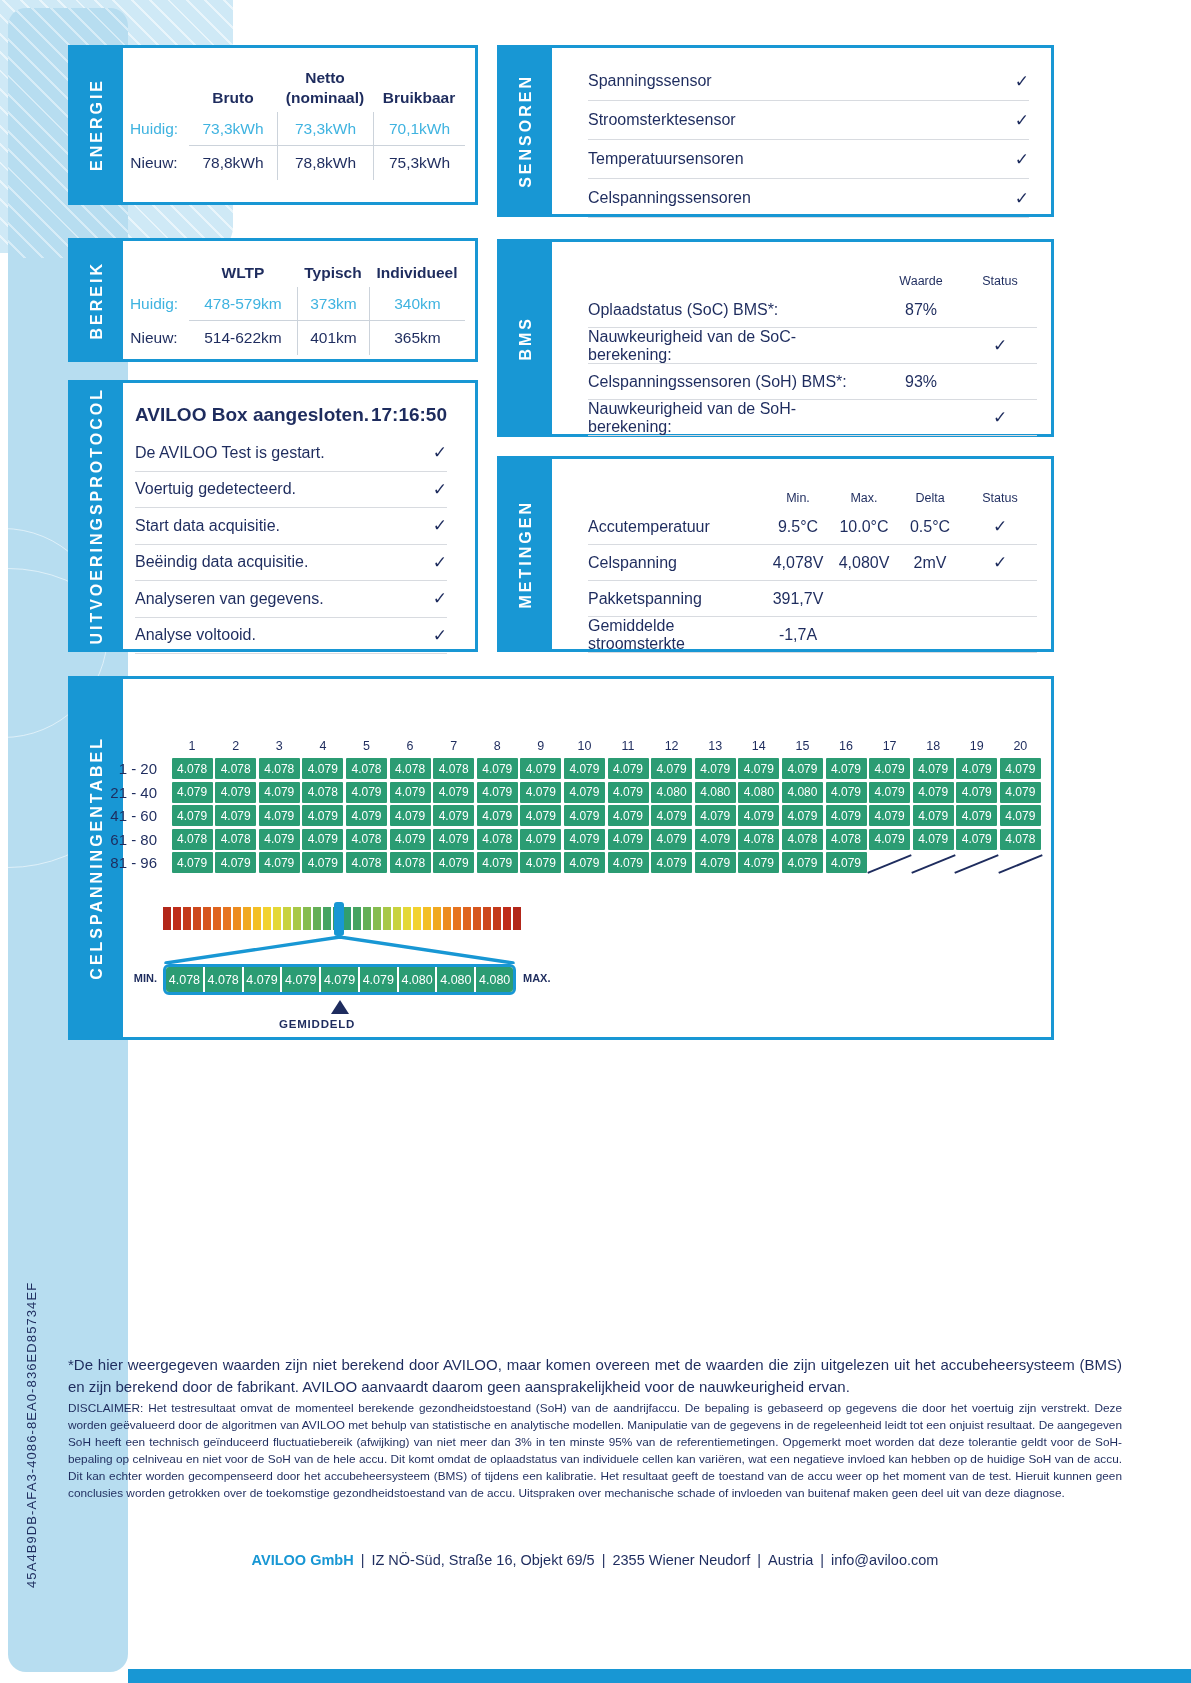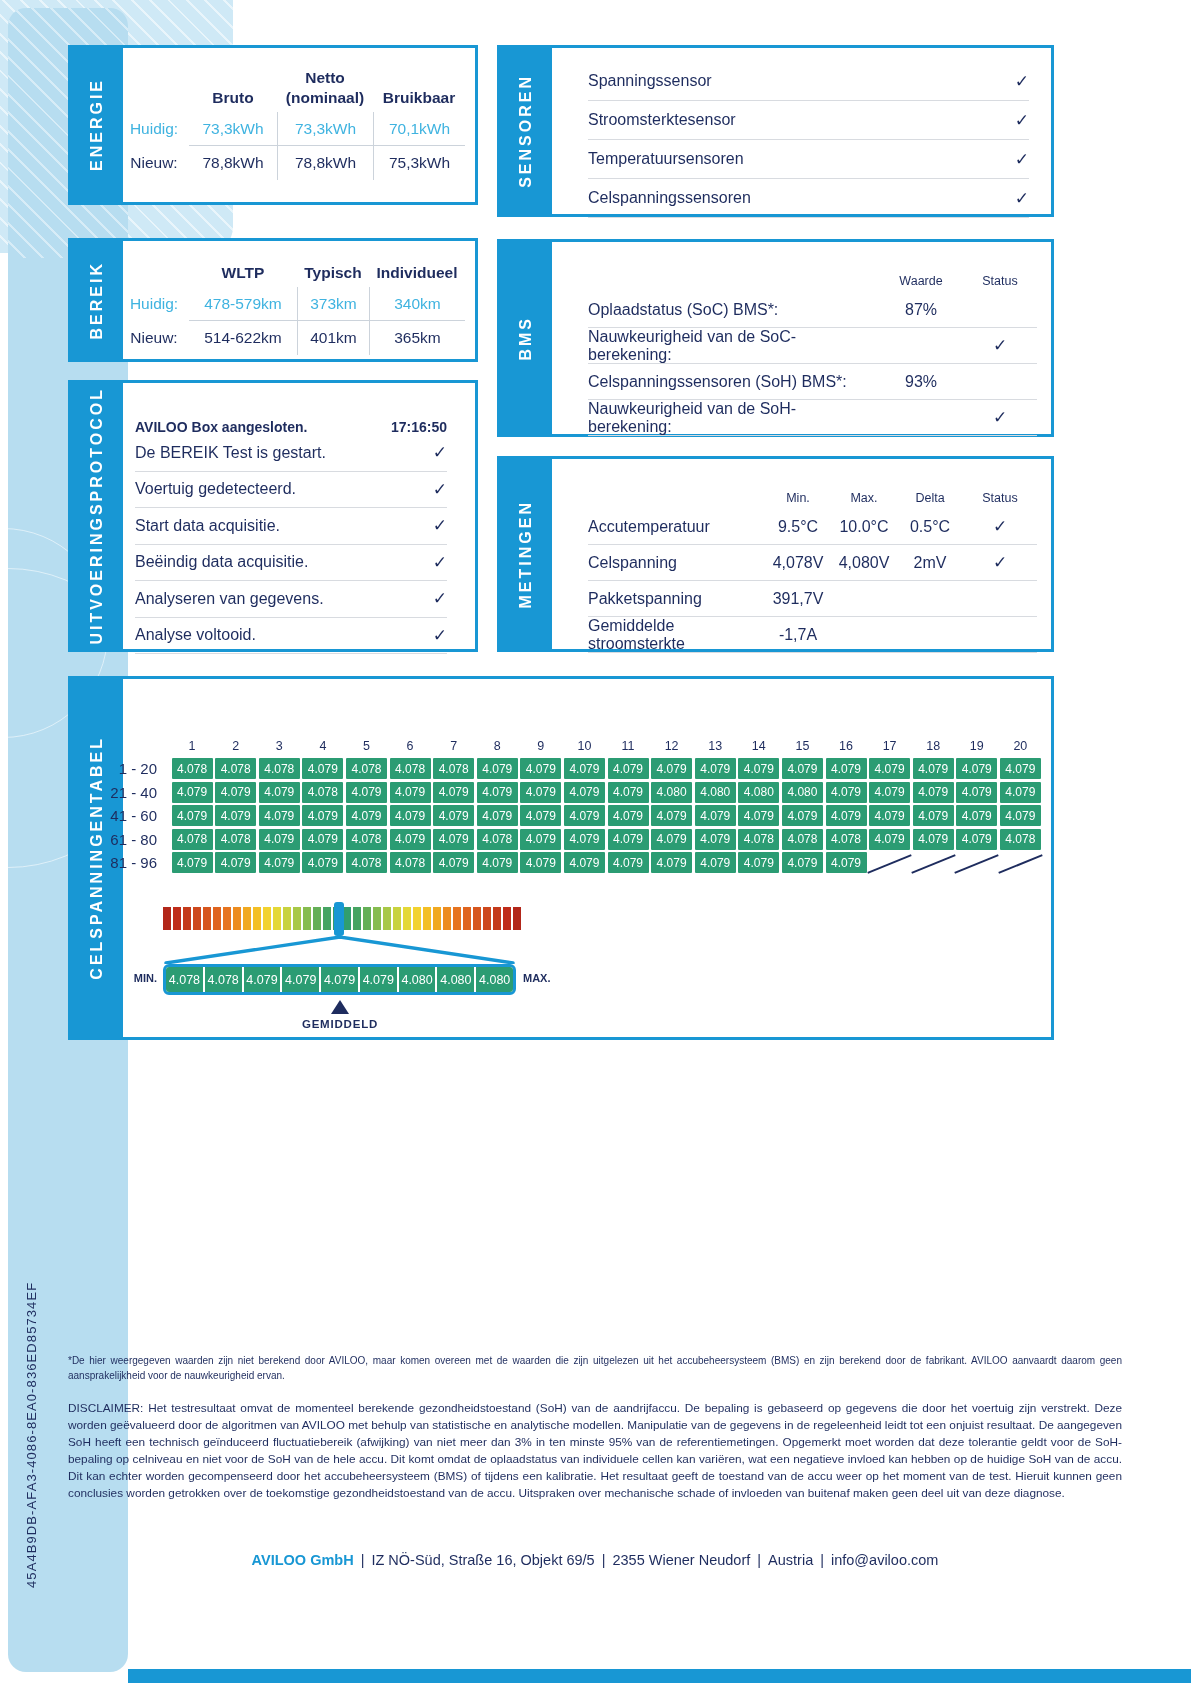--- a/index.html
+++ b/index.html
@@ -58,21 +58,21 @@
   .bhead { display:flex; align-items:flex-end; height:26px; font-size:12.5px; color:#1e2c5e; padding-bottom:4px; }
   .blabel { flex:1; }
   .bcolW { width:84px; text-align:center; }
   .bcolS { width:74px; text-align:center; }
   .brow { height:36px; display:flex; align-items:center; border-bottom:1px solid #d8dbe0; font-size:16px; }
   .mcol { width:66px; text-align:center; }
   .mcolS { width:74px; text-align:center; }
 
   
   .pwrap { position:absolute; left:64px; top:12px; right:28px; }
-  .phead { display:flex; justify-content:space-between; font-weight:700; font-size:14px; height:40px; align-items:flex-end; }
+  .phead { display:flex; justify-content:space-between; font-weight:700; font-size:19px; height:40px; align-items:center; }
   .prow { height:36.5px; display:flex; align-items:center; border-bottom:1px solid #d8dbe0; }
   .prow .rlabel { flex:1; font-size:16px; }
 
   
   .ct-wrap { position:absolute; left:6px; top:60px; right:0; }
   .ct-row, .ct-headrow { display:flex; align-items:center; gap:2.6px; margin-bottom:2.5px; }
   .ct-headrow { margin-bottom:5px; }
   .ct-label { width:92px; min-width:92px; text-align:right; padding-right:12px; font-size:15px; color:#1e2c5e; }
   .ct-colhead { width:41px; min-width:41px; text-align:center; font-size:12.5px; color:#1e2c5e; }
   .ct-cell { width:41px; min-width:41px; height:21px; background:#2b9c73; color:#fff; font-size:12px;
@@ -85,25 +85,25 @@
   .gseg { flex:1; }
   .gmarker { position:absolute; left:263px; top:223px; width:10px; height:34px; background:#1897d4; border-radius:3px; }
   .fan { position:absolute; left:92px; top:257px; }
   .zoomstrip { position:absolute; left:92px; top:285px; width:353px; height:31px;
     border:3px solid #1897d4; border-radius:6px; display:flex; gap:2px; background:#fff; overflow:hidden; }
   .zcell { flex:1; background:#2b9c73; color:#fff; font-size:12.5px; display:flex; align-items:center; justify-content:center; }
   .minlab { position:absolute; left:38px; top:293px; width:48px; text-align:right; font-size:11px; font-weight:700; }
   .maxlab { position:absolute; left:452px; top:293px; font-size:11px; font-weight:700; }
   .tri { position:absolute; left:260px; top:321px; width:0; height:0;
     border-left:9px solid transparent; border-right:9px solid transparent; border-bottom:14px solid #1e2c5e; }
-  .avglab { position:absolute; left:214px; top:339px; width:110px; text-align:center;
+  .avglab { position:absolute; left:208px; top:339px; width:110px; text-align:left;
     font-size:11.5px; font-weight:700; letter-spacing:.8px; }
 
   
-  .footnote { position:absolute; left:68px; top:1354px; width:1054px; font-size:10px;
+  .footnote { position:absolute; left:68px; top:1354px; width:1054px; font-size:15px;
     line-height:1.45; text-align:justify; }
   .disclaimer { position:absolute; left:68px; top:1400px; width:1054px; font-size:11.8px;
     line-height:1.45; text-align:justify; }
   .disclaimer b { font-weight:400; }
   .footerline { position:absolute; left:68px; top:1552px; width:1054px; text-align:center; font-size:14.5px; }
   .footerline .company { color:#1897d4; font-weight:600; }
   .footerline .sep { margin:0 7px; }
   .serial { position:absolute; left:24px; top:1198px; height:390px; writing-mode:vertical-rl;
     transform:rotate(180deg); font-size:13px; letter-spacing:1.1px; color:#1e2c5e; }
 </style>
@@ -245,21 +245,21 @@
         <span>UITVOERINGSPROTOCOL</span>
       </div>
     <div class="pwrap">
       <div class="phead">
         <span>AVILOO Box aangesloten.</span>
         <span>17:16:50</span>
       </div>
       <div>
 
           <div class="prow">
-            <span class="rlabel">De BEREIK Test is gestart.</span>
+            <span class="rlabel">De AVILOO Test is gestart.</span>
             <span class="check">✓</span>
           </div>
 
           <div class="prow">
             <span class="rlabel">Voertuig gedetecteerd.</span>
             <span class="check">✓</span>
           </div>
 
           <div class="prow">
             <span class="rlabel">Start data acquisitie.</span>

